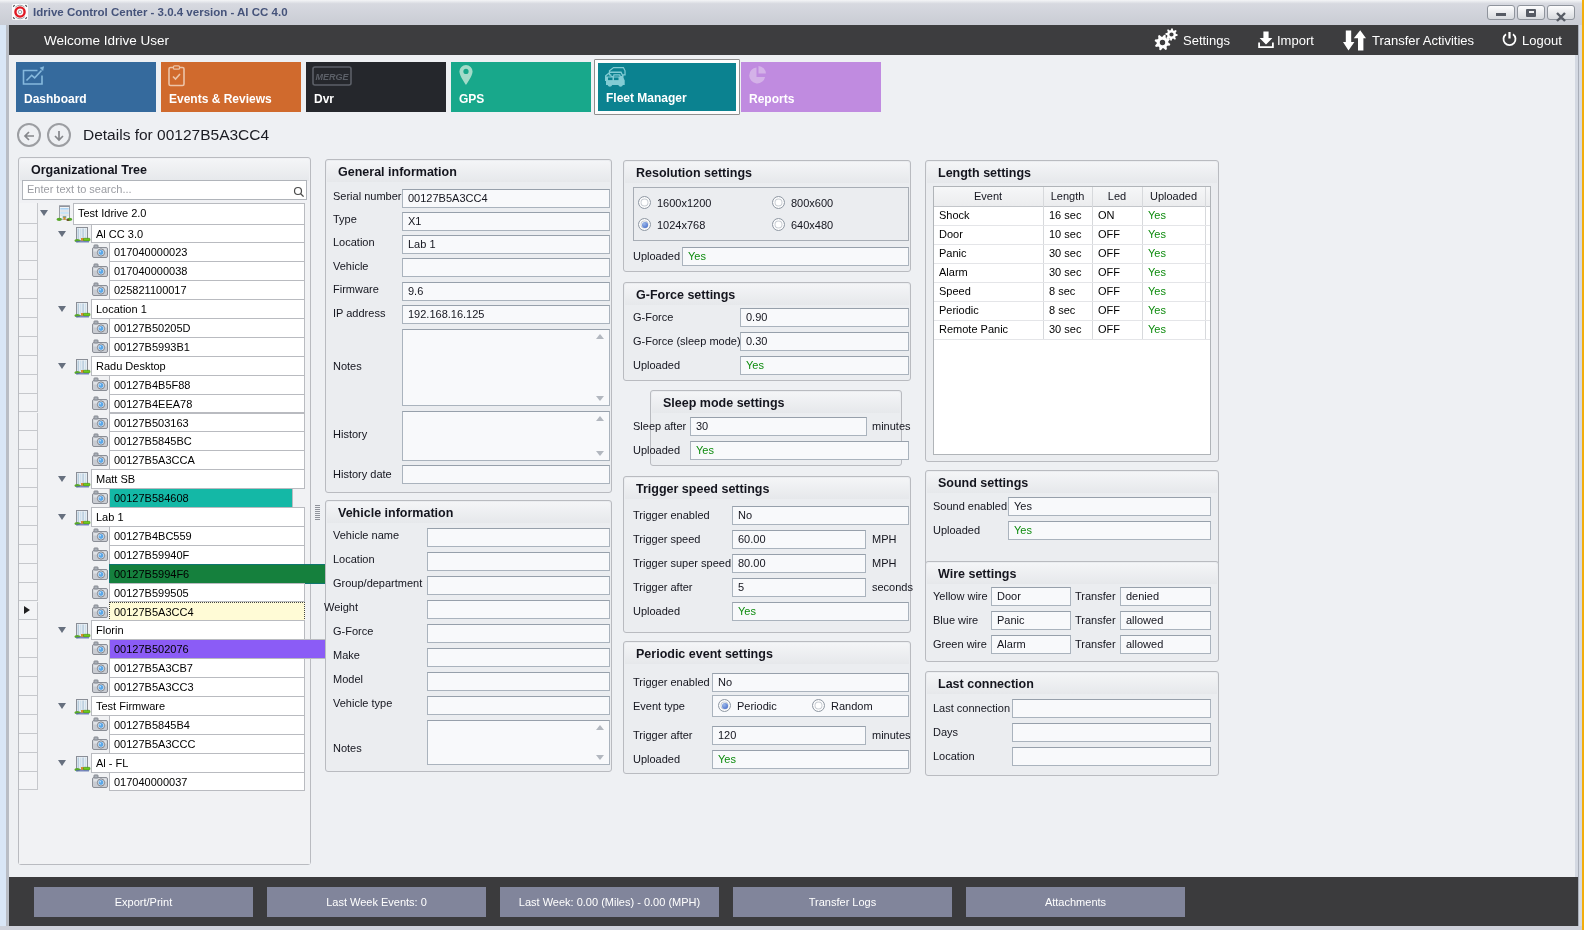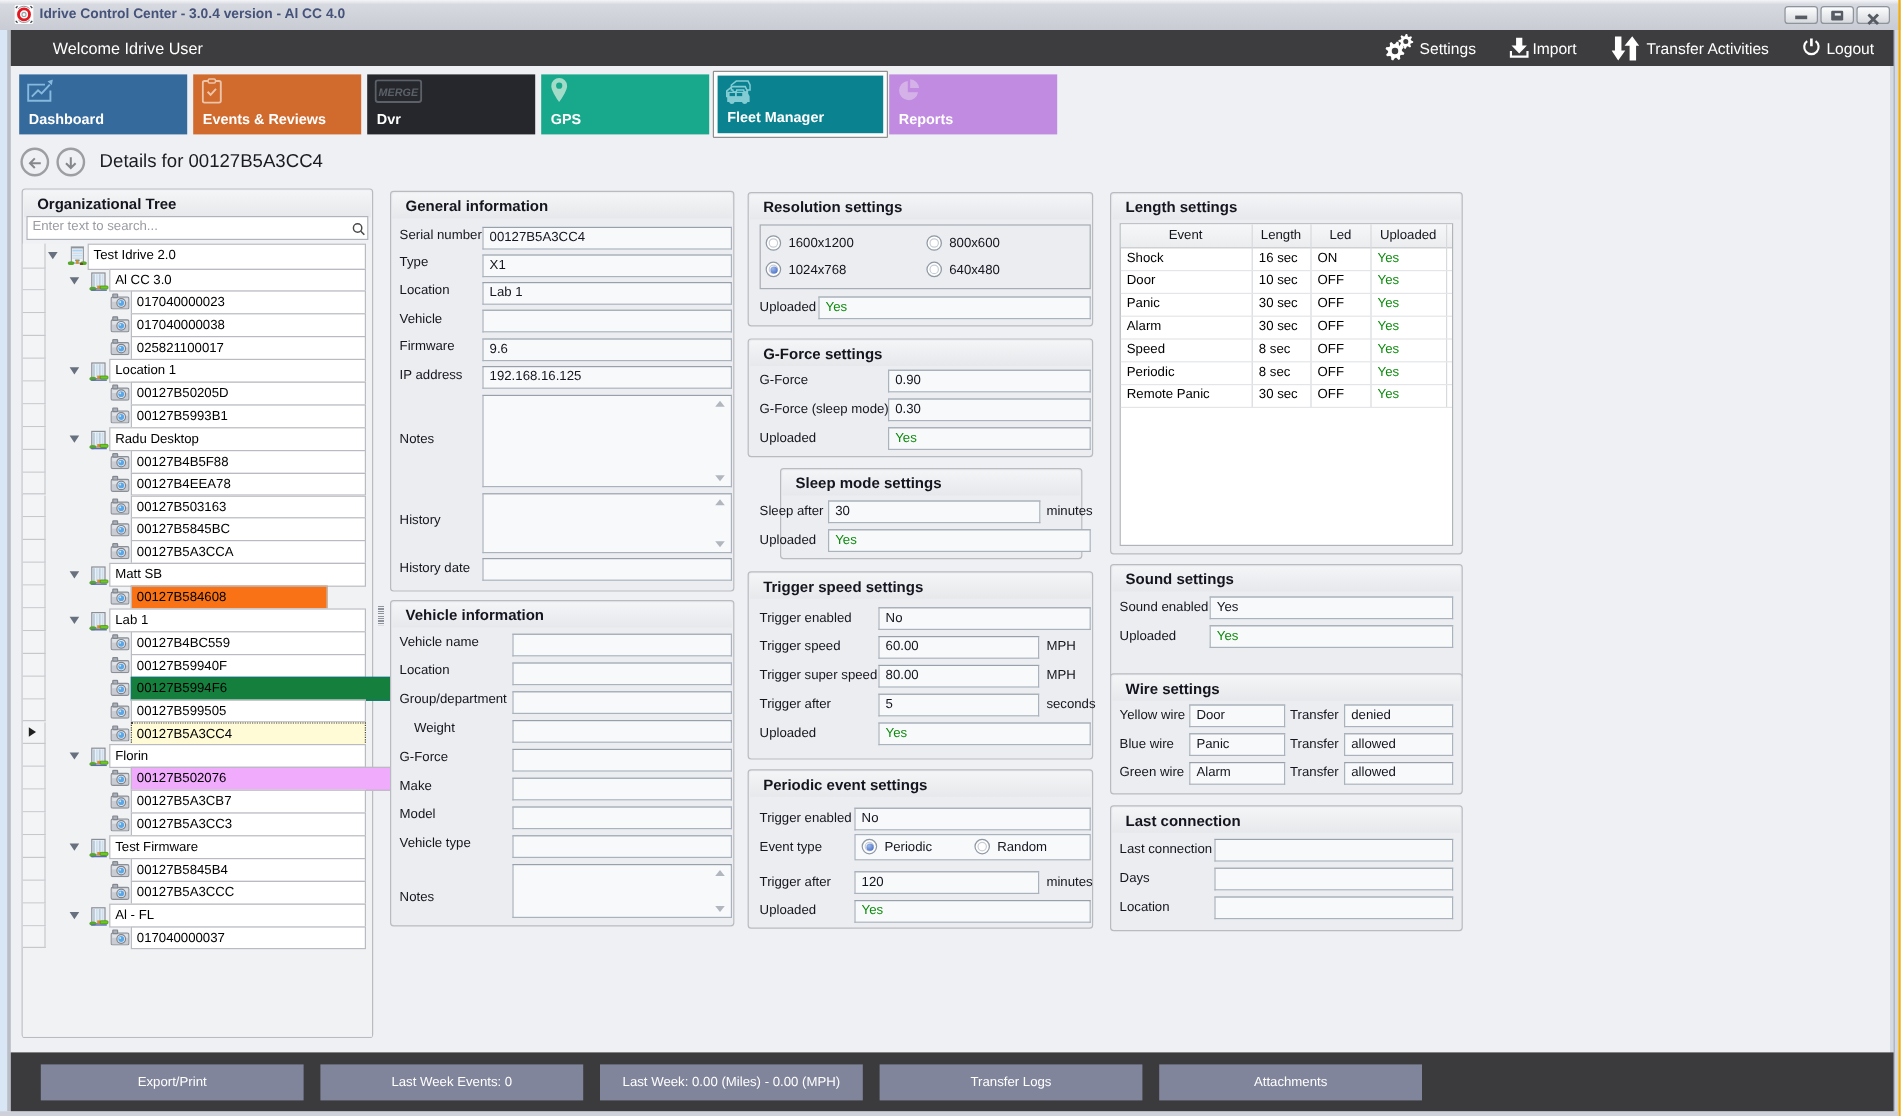--- a/index.html
+++ b/index.html
@@ -325,21 +325,21 @@
 <div class="cell" style="left:91px;top:469.2px;width:214px;height:19.9px;border:1px solid #b9bbc0;background:#fff">Matt SB</div>
 <div class="gcell" style="top:488.1px;height:18.9px;border-right:1px solid #c6c8cc"></div>
 <div class="abs" style="left:92px;top:490.1px"><svg width="16" height="14" viewBox="0 0 16 14">
       <rect x="0.5" y="3.5" width="15" height="10" rx="1.5" fill="#c9ccd2" stroke="#8a8e96"></rect>
       <rect x="1.5" y="4.5" width="13" height="3" fill="#dfe2e6"></rect>
       <rect x="2" y="1" width="4" height="3" rx="0.5" fill="#aab0b8" stroke="#83878f"></rect>
       <circle cx="9" cy="8.5" r="3.6" fill="#e8ecf2" stroke="#7f838b"></circle>
       <circle cx="9" cy="8.5" r="2.4" fill="#5aa7e8"></circle>
       <circle cx="8.2" cy="7.7" r="0.8" fill="#cfe6fa"></circle>
     </svg></div>
-<div class="cell" style="left:109px;top:488.1px;width:164px;height:19.9px;border:1px solid #b9bbc0;background:#f97316">00127B584608</div>
+<div class="cell" style="left:109px;top:488.1px;width:184px;height:19.9px;border:1px solid #b9bbc0;background:#14b8a6">00127B584608</div>
 <div class="gcell" style="top:507.0px;height:18.9px;border-right:1px solid #c6c8cc"></div>
 <div class="arr" style="left:58px;top:514.0px"></div>
 <div class="abs" style="left:74px;top:509.0px"><svg width="17" height="17" viewBox="0 0 17 17">
       <rect x="2.5" y="1.5" width="11" height="13" fill="#eef2f6" stroke="#8a8e96"></rect>
       <rect x="3.5" y="2.5" width="1.6" height="11" fill="#b8cede"></rect>
       <rect x="5.9" y="2.5" width="1.6" height="11" fill="#cfe0ec"></rect>
       <rect x="8.3" y="2.5" width="1.6" height="11" fill="#b8cede"></rect>
       <rect x="10.7" y="2.5" width="1.6" height="11" fill="#cfe0ec"></rect>
       <rect x="7" y="12" width="3" height="2.6" fill="#d78d2e"></rect>
       <ellipse cx="3.4" cy="14.6" rx="2.9" ry="1.7" fill="#57a829"></ellipse>
@@ -414,21 +414,21 @@
 <div class="cell" style="left:91px;top:620.4px;width:214px;height:19.9px;border:1px solid #b9bbc0;background:#fff">Florin</div>
 <div class="gcell" style="top:639.3px;height:18.9px;border-right:1px solid #c6c8cc"></div>
 <div class="abs" style="left:92px;top:641.3px"><svg width="16" height="14" viewBox="0 0 16 14">
       <rect x="0.5" y="3.5" width="15" height="10" rx="1.5" fill="#c9ccd2" stroke="#8a8e96"></rect>
       <rect x="1.5" y="4.5" width="13" height="3" fill="#dfe2e6"></rect>
       <rect x="2" y="1" width="4" height="3" rx="0.5" fill="#aab0b8" stroke="#83878f"></rect>
       <circle cx="9" cy="8.5" r="3.6" fill="#e8ecf2" stroke="#7f838b"></circle>
       <circle cx="9" cy="8.5" r="2.4" fill="#5aa7e8"></circle>
       <circle cx="8.2" cy="7.7" r="0.8" fill="#cfe6fa"></circle>
     </svg></div>
-<div class="cell" style="left:109px;top:639.3px;width:228px;height:19.9px;border:1px solid #b9bbc0;background:#f0abfc">00127B502076</div>
+<div class="cell" style="left:109px;top:639.3px;width:228px;height:19.9px;border:1px solid #b9bbc0;background:#8b5cf6">00127B502076</div>
 <div class="gcell" style="top:658.2px;height:18.9px;border-right:1px solid #c6c8cc"></div>
 <div class="abs" style="left:92px;top:660.2px"><svg width="16" height="14" viewBox="0 0 16 14">
       <rect x="0.5" y="3.5" width="15" height="10" rx="1.5" fill="#c9ccd2" stroke="#8a8e96"></rect>
       <rect x="1.5" y="4.5" width="13" height="3" fill="#dfe2e6"></rect>
       <rect x="2" y="1" width="4" height="3" rx="0.5" fill="#aab0b8" stroke="#83878f"></rect>
       <circle cx="9" cy="8.5" r="3.6" fill="#e8ecf2" stroke="#7f838b"></circle>
       <circle cx="9" cy="8.5" r="2.4" fill="#5aa7e8"></circle>
       <circle cx="8.2" cy="7.7" r="0.8" fill="#cfe6fa"></circle>
     </svg></div>
 <div class="cell" style="left:109px;top:658.2px;width:196px;height:19.9px;border:1px solid #b9bbc0;background:#fff">00127B5A3CB7</div>
@@ -532,21 +532,21 @@
     <div class="phead">
       <span>Vehicle information</span>
     </div>
   </div>
 <div class="lb" style="left:333px;top:529px">Vehicle name</div>
 <div class="in" style="left:427px;top:528px;width:183px;height:19px"></div>
 <div class="lb" style="left:333px;top:553px">Location</div>
 <div class="in" style="left:427px;top:552px;width:183px;height:19px"></div>
 <div class="lb" style="left:333px;top:577px">Group/department</div>
 <div class="in" style="left:427px;top:576px;width:183px;height:19px"></div>
-<div class="lb" style="left:345px;top:601px">Weight</div>
+<div class="lb" style="left:324px;top:601px">Weight</div>
 <div class="in" style="left:427px;top:600px;width:183px;height:19px"></div>
 <div class="lb" style="left:333px;top:625px">G-Force</div>
 <div class="in" style="left:427px;top:624px;width:183px;height:19px"></div>
 <div class="lb" style="left:333px;top:649px">Make</div>
 <div class="in" style="left:427px;top:648px;width:183px;height:19px"></div>
 <div class="lb" style="left:333px;top:673px">Model</div>
 <div class="in" style="left:427px;top:672px;width:183px;height:19px"></div>
 <div class="lb" style="left:333px;top:697px">Vehicle type</div>
 <div class="in" style="left:427px;top:696px;width:183px;height:19px"></div>
 <div class="lb" style="left:333px;top:742px">Notes</div>

